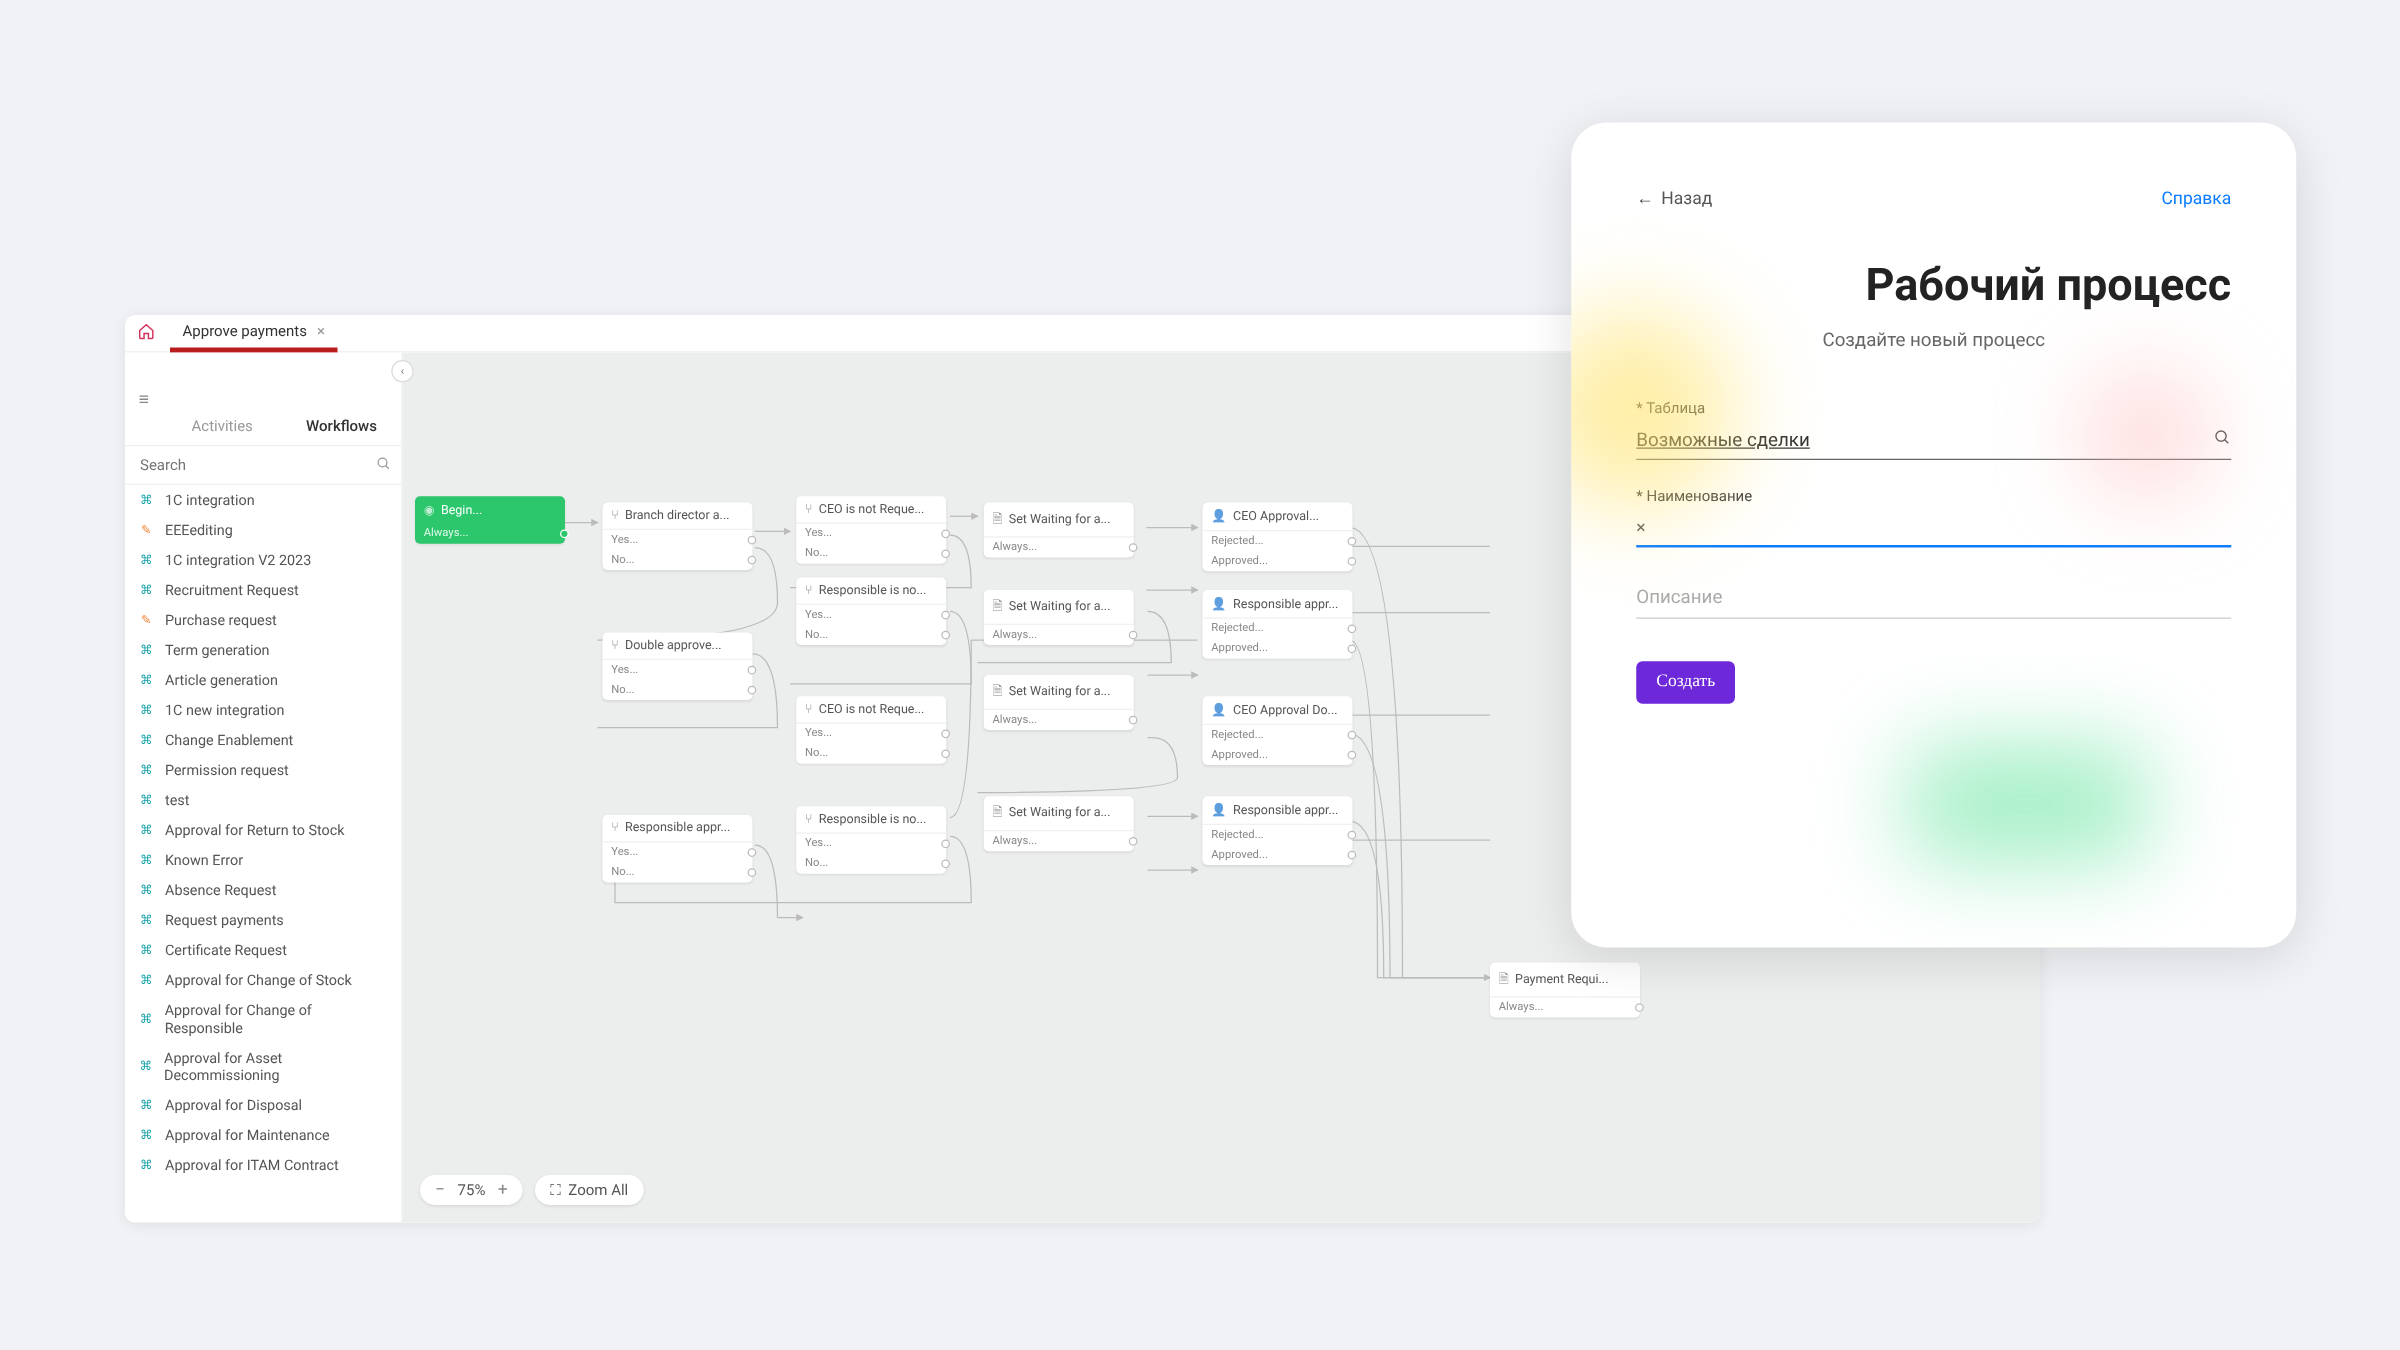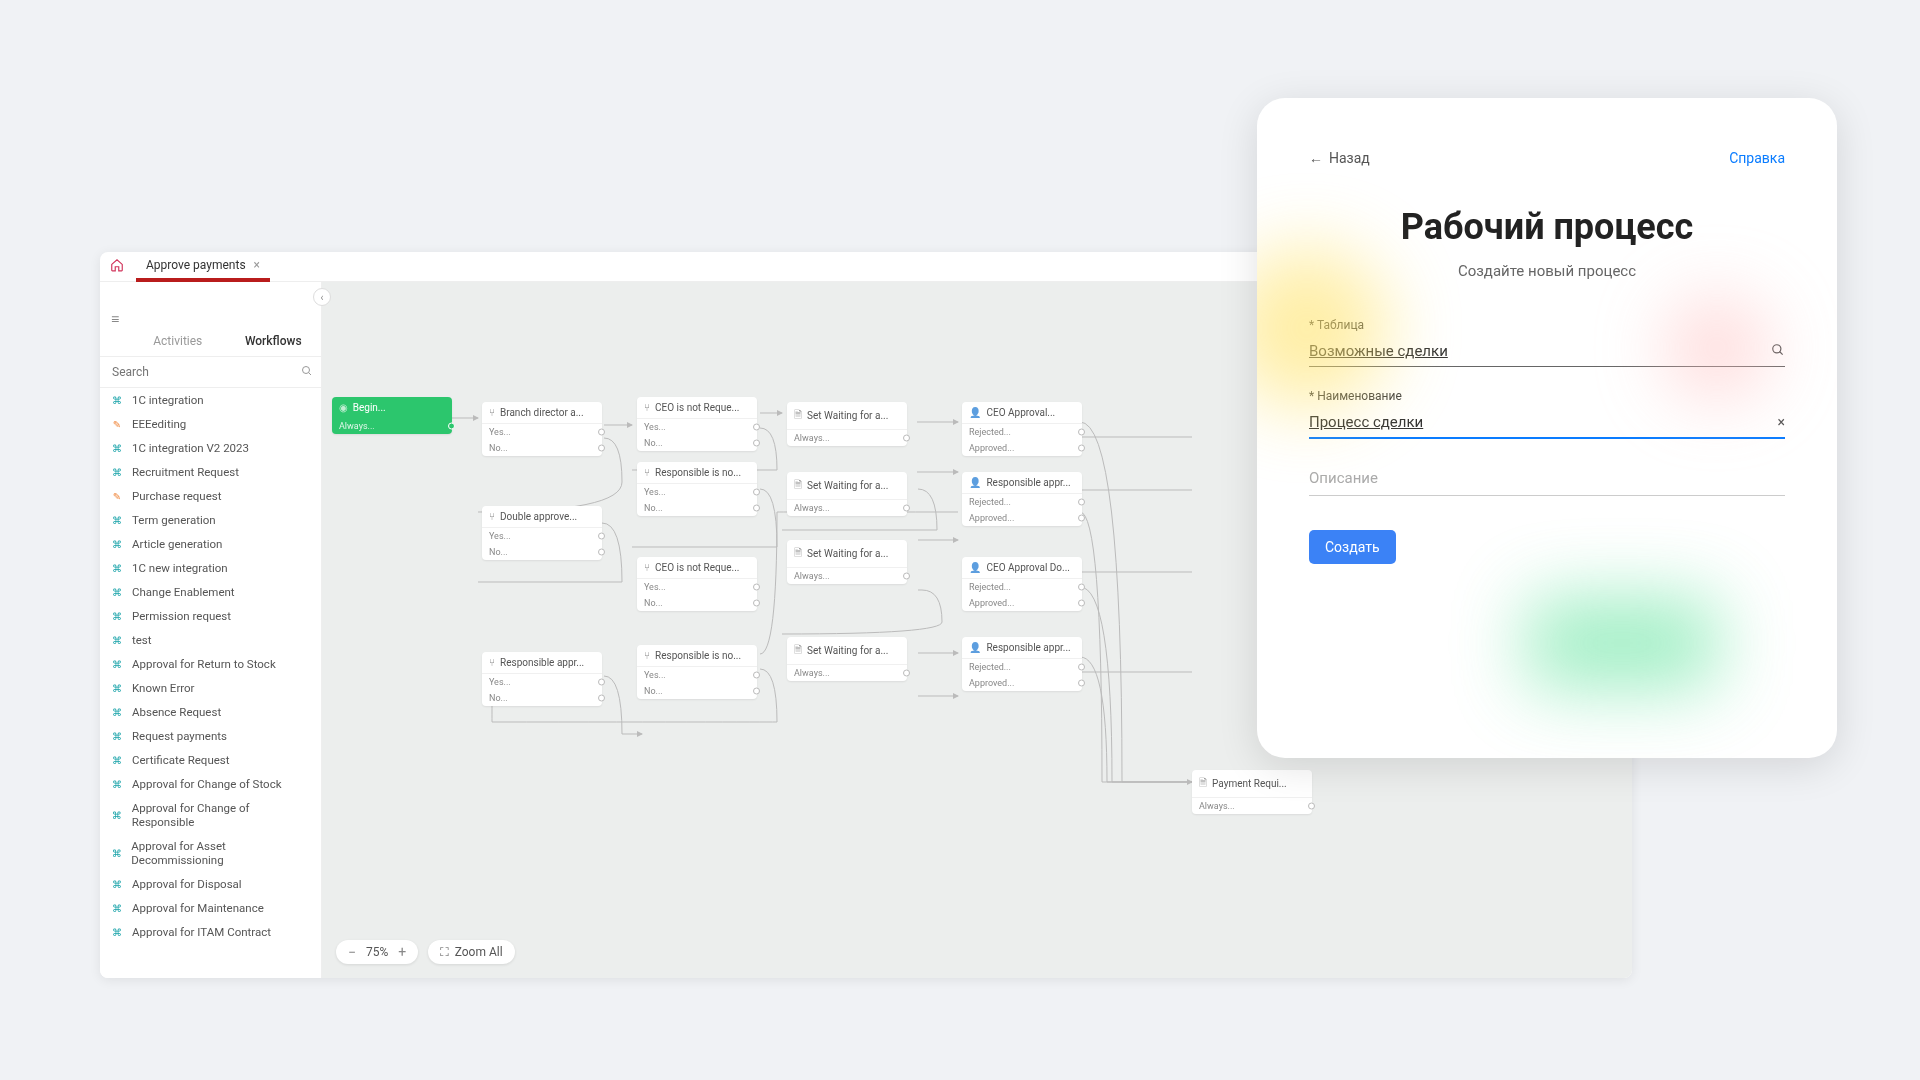--- a/index.html
+++ b/index.html
@@ -39,29 +39,29 @@
 .node-begin .node-out { color: rgba(255,255,255,0.85); }
 .node-begin .node-out::after { border-color: #fff; background: #2cc66d; }
 .ni { font-size: 10px; opacity: 0.7; }
 svg.flow-lines { position: absolute; inset: 0; width: 100%; height: 100%; pointer-events: none; }
 svg.flow-lines path { stroke: #bbb; stroke-width: 1; fill: none; }
 svg.flow-lines polygon { fill: #bbb; }
 .modal { position: absolute; left: 1257px; top: 98px; width: 580px; height: 660px; background: #fff; border-radius: 28px; box-shadow: 0 8px 40px rgba(0,0,0,0.12); padding: 52px 52px 40px; overflow: hidden; }
 .modal-top { display: flex; justify-content: space-between; align-items: center; margin-bottom: 40px; }
 .back-link { display: flex; align-items: center; gap: 6px; color: #555; font-size: 14px; cursor: pointer; }
 .help-link { color: #0a7cff; font-size: 14px; cursor: pointer; }
-.modal-title { font-size: 36px; font-weight: 700; color: #222; text-align: center; margin-bottom: 14px; }
+.modal-title { font-size: 36px; font-weight: 700; color: #222; text-align: right; margin-bottom: 14px; }
 .modal-subtitle { text-align: center; color: #666; font-size: 15px; margin-bottom: 38px; }
 .field-label { font-size: 12px; color: #404040; margin-bottom: 4px; }
 .field-row { display: flex; align-items: center; border-bottom: 1px solid #666; padding: 6px 0; margin-bottom: 22px; }
 .field-row.accent { border-bottom: 2px solid #0a7cff; }
 .field-input { flex: 1; border: none; outline: none; font-size: 15px; color: #333; background: transparent; text-decoration: underline; }
 .field-icon { color: #555; cursor: pointer; font-size: 14px; }
 .desc-row { border-bottom: 1px solid #ccc; padding: 8px 0; color: #aaa; font-size: 15px; margin-bottom: 34px; }
-.create-btn { background: #3b82f6; color: #fff; border: none; border-radius: 5px; padding: 9px 16px; font-size: 14px; cursor: pointer; }
+.create-btn { background: #6d28d9; color: #fff; border: none; border-radius: 5px; padding: 9px 16px; font-size: 14px; cursor: pointer; font-family: Liberation Serif, serif; }
 .glow { position: absolute; border-radius: 50%; filter: blur(36px); opacity: 0.6; pointer-events: none; }
 .glow-yellow { left: -30px; top: 150px; width: 160px; height: 160px; background: #ffe36b; }
 .glow-green { right: 120px; bottom: 70px; width: 190px; height: 90px; background: #5fe39c; border-radius: 12px; }
 .glow-pink { right: 70px; top: 200px; width: 100px; height: 100px; background: #ffc0c0; }
 </style>
 </head>
 <body>
 
 <div class="app-window">
   <div class="titlebar">
@@ -389,21 +389,20 @@
     <span class="field-icon">
       <svg width="14" height="14" viewBox="0 0 24 24" fill="none" stroke="currentColor" stroke-width="2">
           <circle cx="10" cy="10" r="7"></circle>
           <line x1="20" y1="20" x2="15" y2="15"></line>
         </svg>
     </span>
   </div>
 
   <div class="field-label">* Наименование</div>
   <div class="field-row accent">
-    <input class="field-input" value="Процесс сделки" style="">
     <span class="field-icon">×</span>
   </div>
 
   <div class="desc-row">
     <span>Описание</span>
   </div>
 
   <button class="create-btn">Создать</button>
 </div>
 

